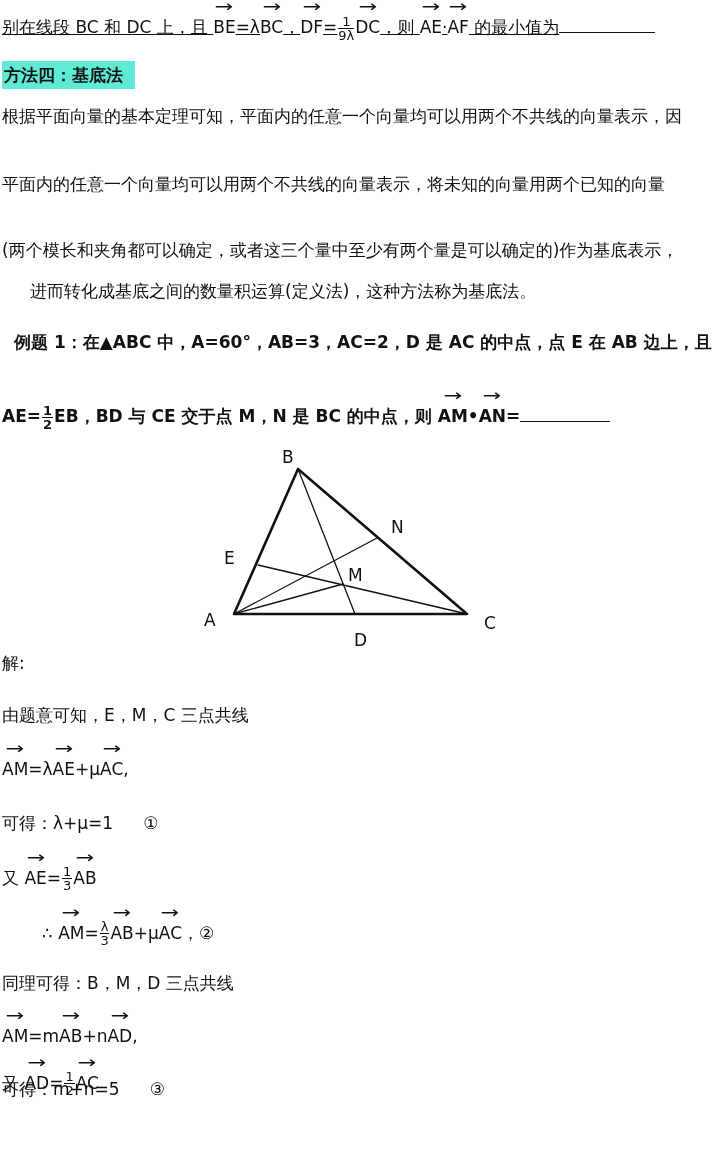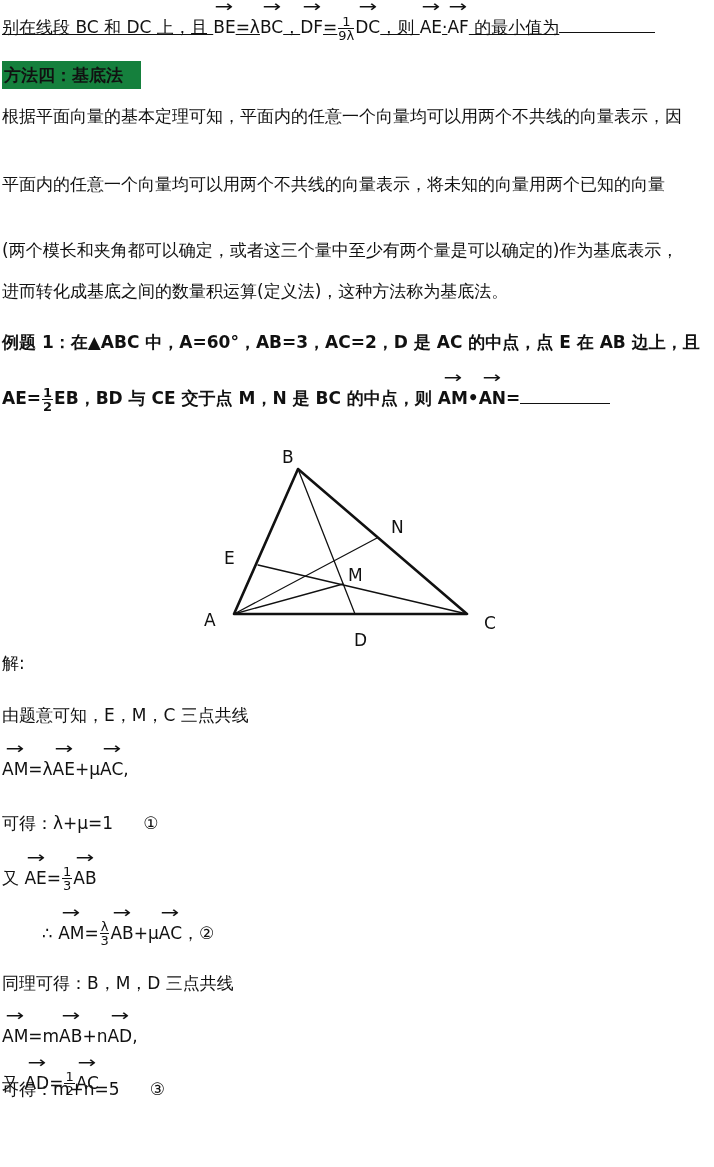--- a/index.html
+++ b/index.html
@@ -22,43 +22,43 @@
   .frac {
     display: inline-block; vertical-align: middle; text-align: center;
     font-size: 13px; line-height: 13px; margin: 0 1px;
   }
   .frac .num { display: block; border-bottom: 1.6px solid #111; padding: 0 1px; }
   .frac .den { display: block; text-align: center; }
   .blank {
     display: inline-block; border-bottom: 1.3px solid #111; height: 18px;
     vertical-align: baseline;
   }
-  .hl { background: #15803d; padding: 4px 18px 4px 2px; }
+  .hl { background: #5eead4; padding: 4px 12px 4px 2px; }
   .circ { margin-left: 30px; font-size: 17px; }
   #figure { position: absolute; left: 0; top: 0; }
   .lbl { font-size: 17px; fill: #111; font-family: "DejaVu Sans", sans-serif; }
 </style>
 </head>
 <body>
 
 <div class="line" style="top:14px;text-decoration:underline;">
   <span>别在线段 BC 和 DC 上，且 </span><span class="vec">BE</span><span>=λ</span><span class="vec">BC</span><span>，</span><span class="vec">DF</span><span>=</span><span class="frac"><span class="num">1</span><span class="den">9λ</span></span><span class="vec">DC</span><span>，则 </span><span class="vec">AE</span><span>·</span><span class="vec">AF</span><span> 的最小值为</span><span class="blank" style="width:96px;"></span>
 </div>
 
 <div class="line bold" style="top:64px;">
   <span class="hl">方法四：基底法</span>
 </div>
 
 <div class="line" style="top:105px;">根据平面向量的基本定理可知，平面内的任意一个向量均可以用两个不共线的向量表示，因</div>
 <div class="line" style="top:173px;">平面内的任意一个向量均可以用两个不共线的向量表示，将未知的向量用两个已知的向量</div>
 <div class="line" style="top:239px;">(两个模长和夹角都可以确定，或者这三个量中至少有两个量是可以确定的)作为基底表示，</div>
-<div class="line" style="top:280px;">进而转化成基底之间的数量积运算(定义法)，这种方法称为基底法。</div>
+<div class="line" style="top:280px;margin-left:28px;">进而转化成基底之间的数量积运算(定义法)，这种方法称为基底法。</div>
 
-<div class="line bold" style="top:331px;">例题 1：在▲ABC 中，A=60°，AB=3，AC=2，D 是 AC 的中点，点 E 在 AB 边上，且</div>
-<div class="line bold" style="top:385px;">
+<div class="line bold" style="top:331px;margin-left:12px;">例题 1：在▲ABC 中，A=60°，AB=3，AC=2，D 是 AC 的中点，点 E 在 AB 边上，且</div>
+<div class="line bold" style="top:403px;">
   <span>AE=</span><span class="frac"><span class="num">1</span><span class="den">2</span></span><span>EB，BD 与 CE 交于点 M，N 是 BC 的中点，则 </span><span class="vec">AM</span><span>•</span><span class="vec">AN</span><span>=</span><span class="blank" style="width:90px;"></span>
 </div>
 
 <svg id="figure" width="714" height="1167" style="pointer-events:none;">
   <g stroke="#111" fill="none" stroke-linecap="round" stroke-linejoin="round">
     <polygon points="234,614 298,469 467,614" stroke-width="2.6"></polygon>
     <line x1="298" y1="469" x2="355" y2="614" stroke-width="1.3"></line>
     <line x1="258" y1="565" x2="467" y2="614" stroke-width="1.3"></line>
     <line x1="234" y1="614" x2="377" y2="538" stroke-width="1.3"></line>
     <line x1="234" y1="614" x2="343" y2="584" stroke-width="1.3"></line>

